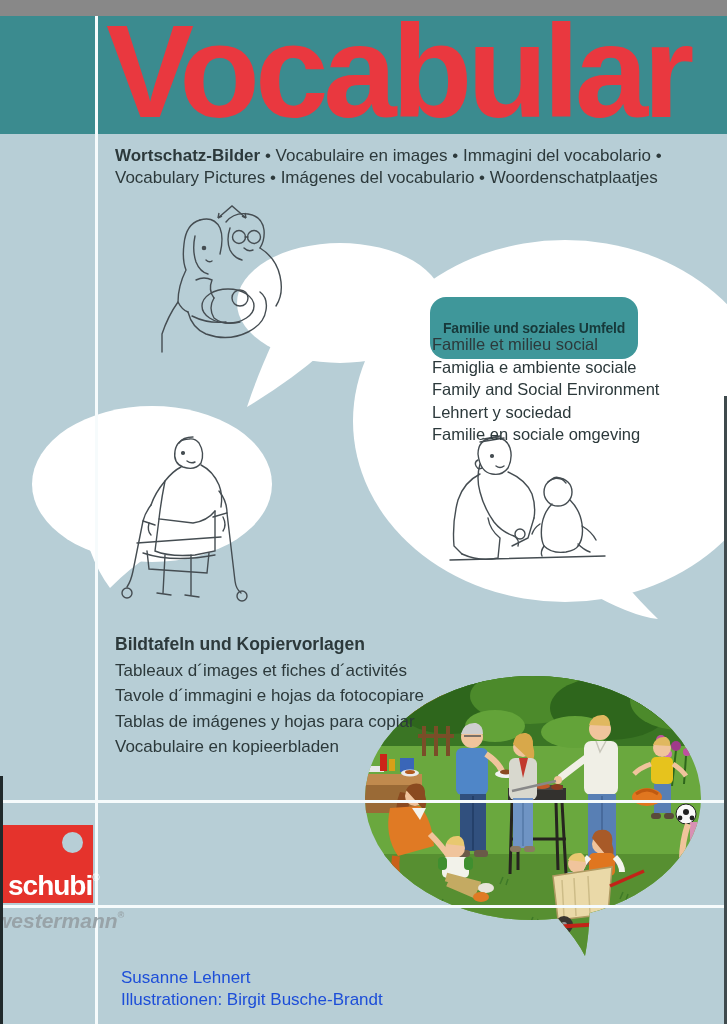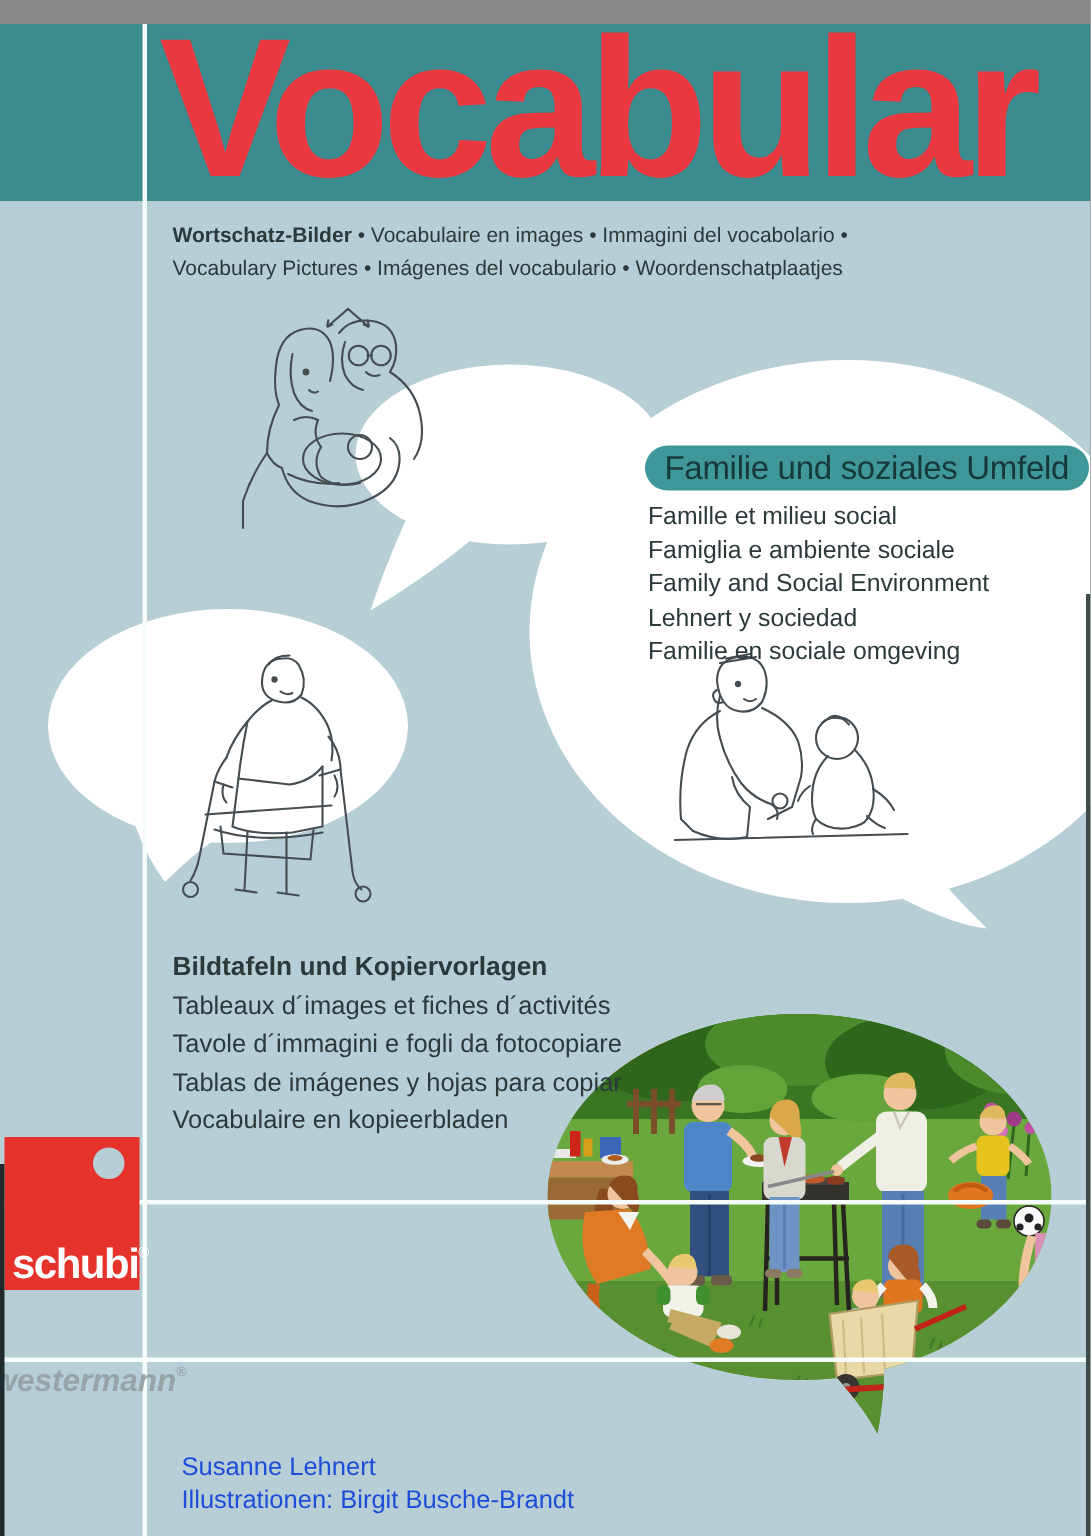--- a/index.html
+++ b/index.html
@@ -13,48 +13,48 @@
 
   
   .band{left:0;top:0;width:727px;height:118px;background:#3b8b8f;z-index:1;}
   .title{
     left:106px;top:-10px;z-index:2;margin:0;
     font-size:132px;font-weight:bold;letter-spacing:-5px;line-height:1;
     color:#e9383f;white-space:nowrap;
   }
 
   
-  .subtitle{left:115px;top:129px;z-index:6;font-size:14px;line-height:22px;color:#2c393b;}
+  .subtitle{left:115px;top:129px;z-index:6;font-size:17px;line-height:22px;color:#2c393b;}
   .subtitle b{font-weight:bold;}
 
   
   .vline{left:95px;top:0;width:3px;height:1024px;background:#f6fbfc;z-index:5;}
   .hline{left:0;width:727px;height:3px;background:#f6fbfc;z-index:5;}
   .hline.one{top:784px;} .hline.two{top:889px;}
 
   
   svg.bub{z-index:2;}
   svg.sketch{z-index:3;}
   svg.photo{z-index:4;}
 
   
   .badge{
     left:430px;top:281px;z-index:6;display:inline-block;
-    background:#3f979a;border-radius:16px;padding:0 13px;height:30px;line-height:30px;
-    font-size:22px;font-weight:normal;color:#17393a;letter-spacing:-0.2px;white-space:nowrap;
+    background:#3f979a;border-radius:16px;padding:16px 13px;height:30px;line-height:30px;
+    font-size:14px;font-weight:bold;color:#17393a;letter-spacing:-0.2px;white-space:nowrap;
   }
   ul.plain{list-style:none;margin:0;padding:0;}
   .topic-list{left:432px;top:317px;z-index:6;font-size:16.5px;line-height:22.5px;color:#2c393b;}
 
   
   .series{left:115px;top:616px;z-index:6;font-size:17px;line-height:25.5px;color:#2c393b;}
   .series .head{font-weight:bold;font-size:17.5px;}
 
   
-  .logo-block{left:3px;top:742px;width:90px;height:102px;background:#e5332c;z-index:6;}
+  .logo-block{left:3px;top:809px;width:90px;height:78px;background:#e5332c;z-index:6;}
   .logo-dot{left:59px;top:7px;width:21px;height:21px;border-radius:50%;background:#b7ced6;}
   .schubi{left:5px;bottom:3px;color:#fff;font-weight:bold;font-size:28px;letter-spacing:-1px;line-height:1;}
   .schubi sup{font-size:10px;font-weight:normal;vertical-align:14px;}
   .westermann{left:-5px;top:893px;z-index:6;color:#98a3a8;font-size:21px;font-style:italic;font-weight:bold;letter-spacing:0;}
   .westermann sup{font-size:9px;vertical-align:10px;}
 
   
   .credits{left:121px;top:951px;z-index:6;font-size:17px;line-height:22px;color:#1d4ed8;}
 
   
@@ -178,21 +178,21 @@
   </ul>
 
   <div class="abs subtitle">
     <div><b>Wortschatz-Bilder</b><span> • Vocabulaire en images • Immagini del vocabolario •</span></div>
     <div>Vocabulary Pictures • Imágenes del vocabulario • Woordenschatplaatjes</div>
   </div>
 
   <div class="abs series">
     <div class="head">Bildtafeln und Kopiervorlagen</div>
     <div>Tableaux d´images et fiches d´activités</div>
-    <div>Tavole d´immagini e fogli da fotocopiare</div>
+    <div>Tavole d´immagini e hojas da fotocopiare</div>
     <div>Tablas de imágenes y hojas para copiar</div>
     <div>Vocabulaire en kopieerbladen</div>
   </div>
 
   <svg class="abs photo" style="left:360px;top:658px;" width="350" height="290" viewBox="0 0 350 290">
     <defs>
       <clipPath id="photoclip">
         <ellipse cx="173" cy="124" rx="168" ry="122"></ellipse>
         <path d="M185,230 Q215,262 225,282 Q232,245 228,212 Z"></path>
       </clipPath>

